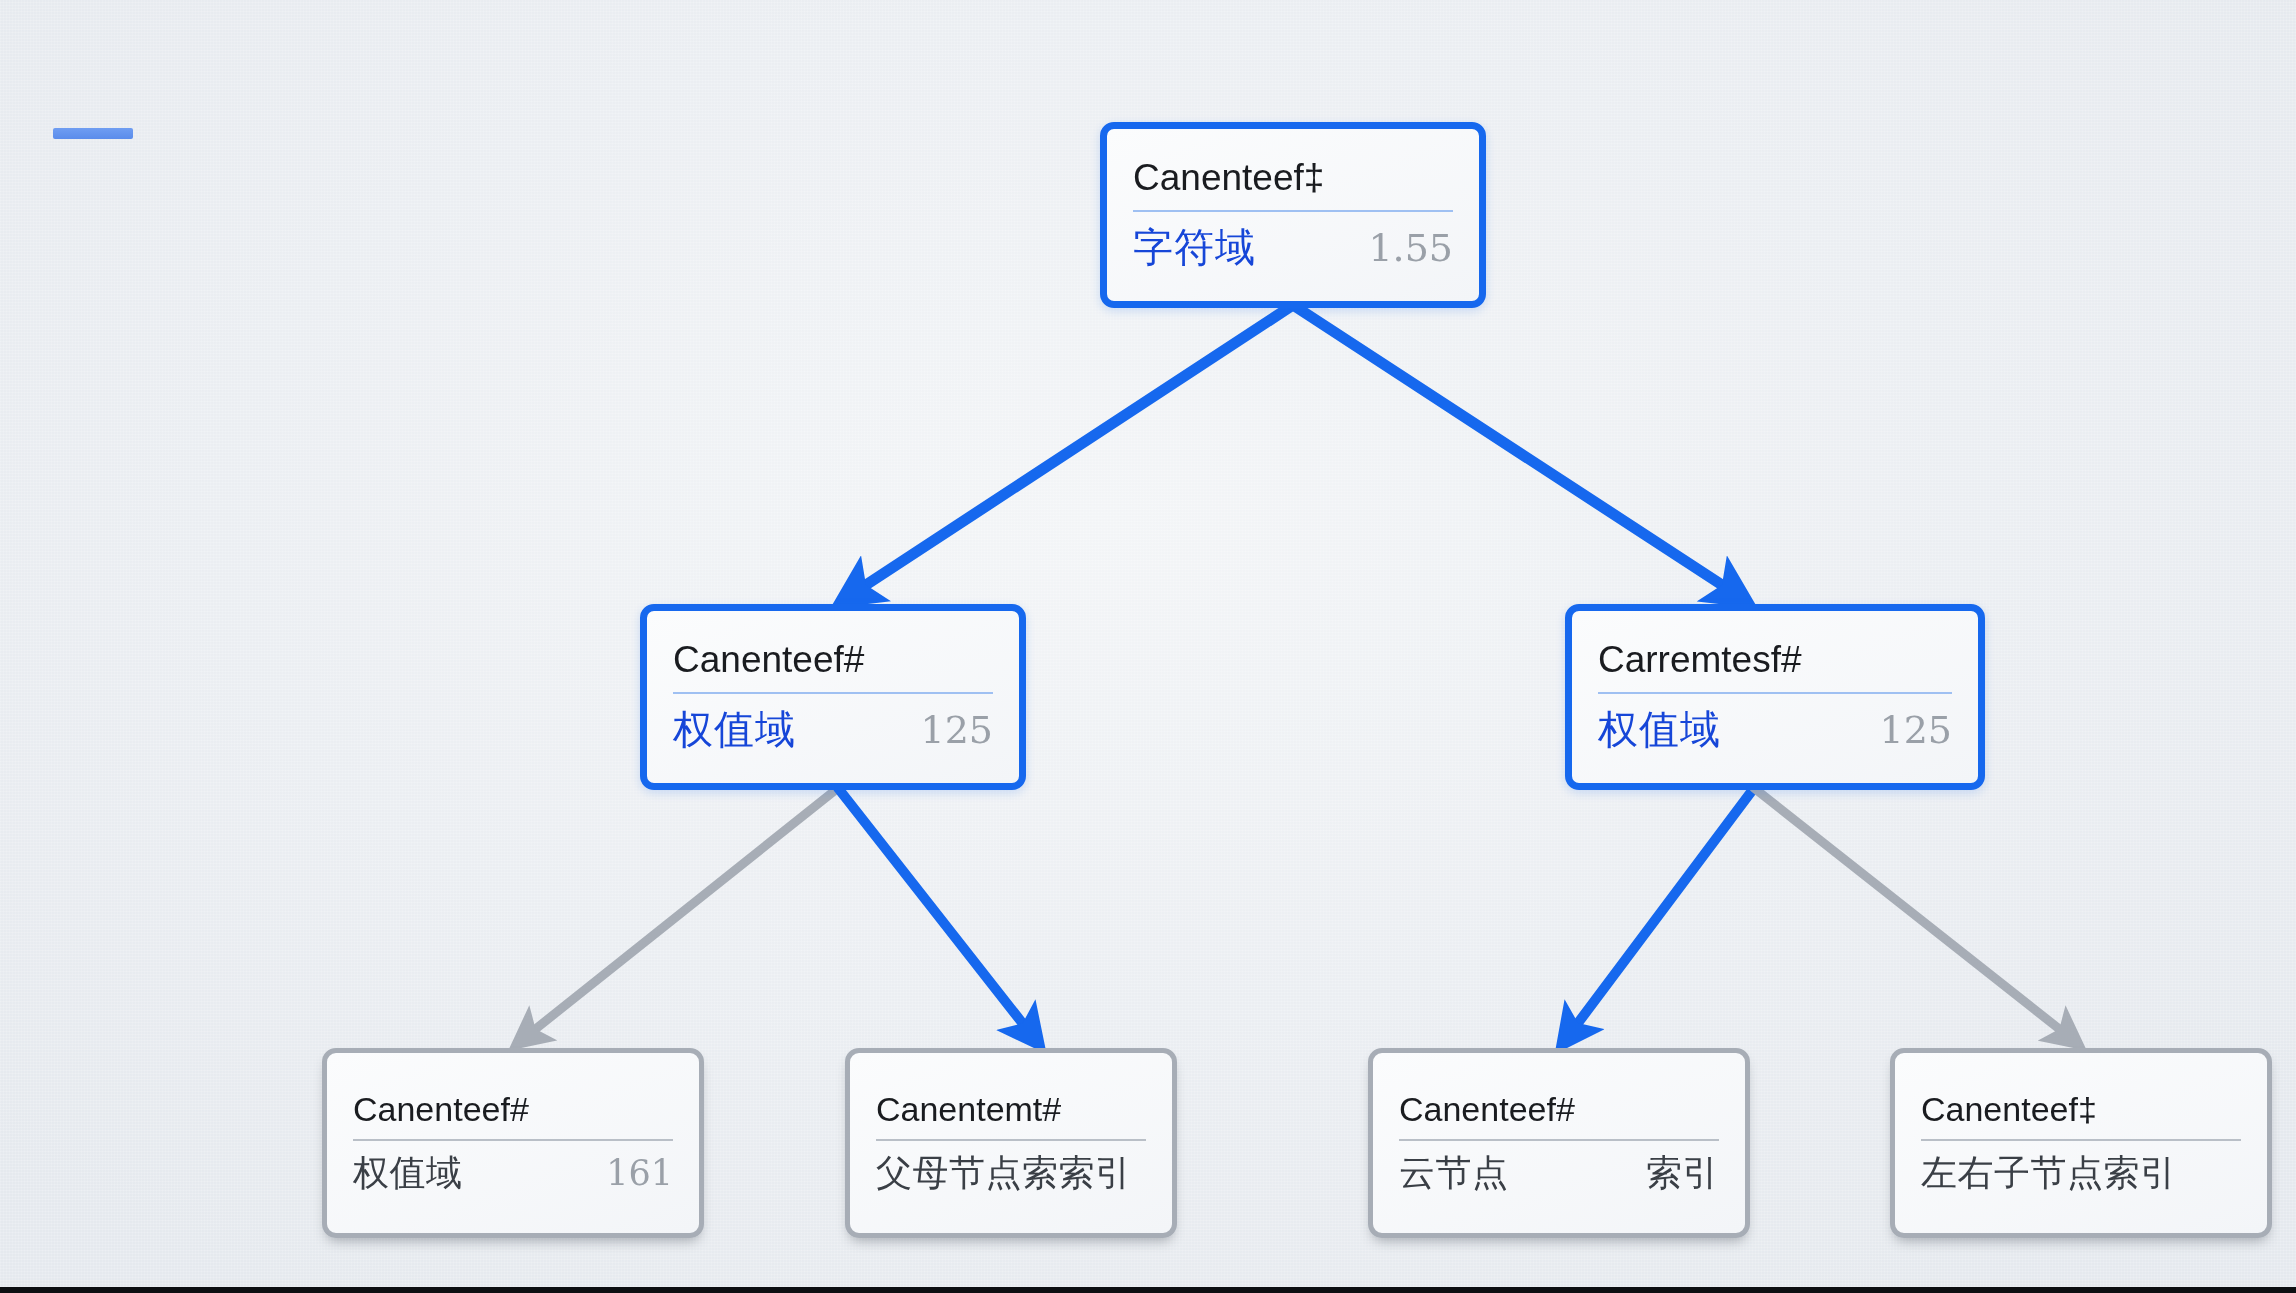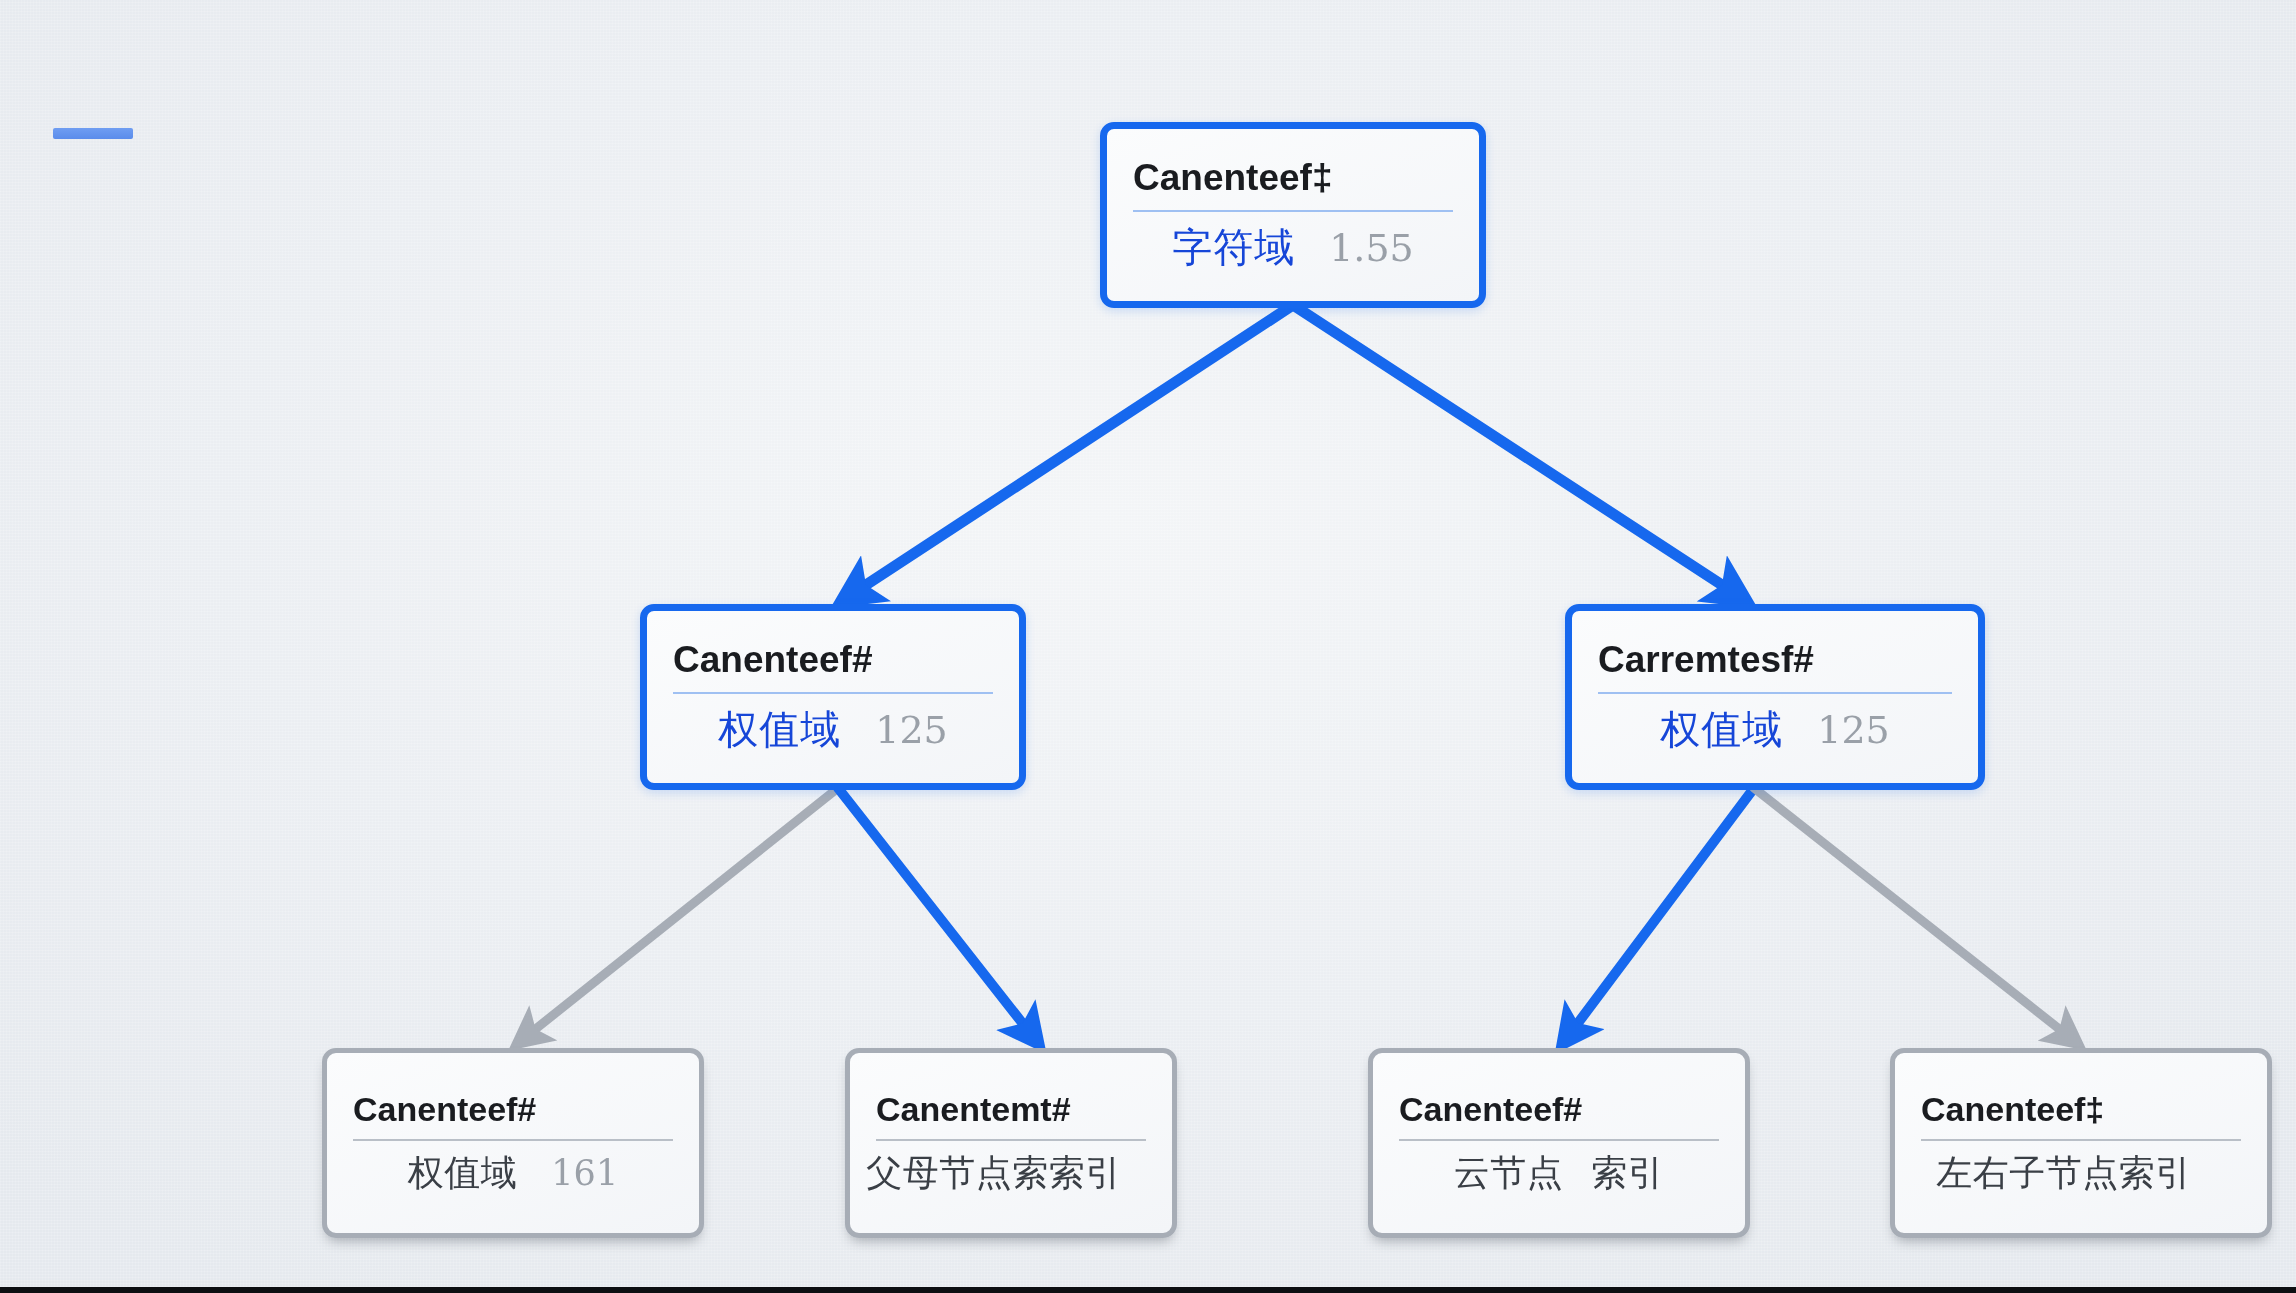--- a/index.html
+++ b/index.html
@@ -82,33 +82,33 @@
   }
   .node.gray {
     border: 5px solid #a7adb6;
     box-shadow: 0 7px 12px -4px rgba(60,68,80,.38);
   }
   .node-head {
     font-size: 37px;
     color: #1a1c20;
     line-height: 1.15;
     white-space: nowrap;
-    font-weight: 700;
+    font-weight: 400;
   }
   .node.leaf .node-head { font-size: 34px; }
   .node-divider {
     height: 2px;
     margin: 10px 0 8px 0;
     background: #9fc0f2;
   }
   .node.gray .node-divider { background: #b9bfc7; }
   .node-body {
     display: flex;
     align-items: baseline;
-    justify-content: center;
+    justify-content: space-between;
     white-space: nowrap;
   }
   .node-label {
     font-size: 40px;
     color: #1646d8;
     font-family: "DejaVu Sans", "Liberation Sans", sans-serif;
     letter-spacing: 1px;
   }
   .node.gray .node-label {
     color: #3a3f46;

